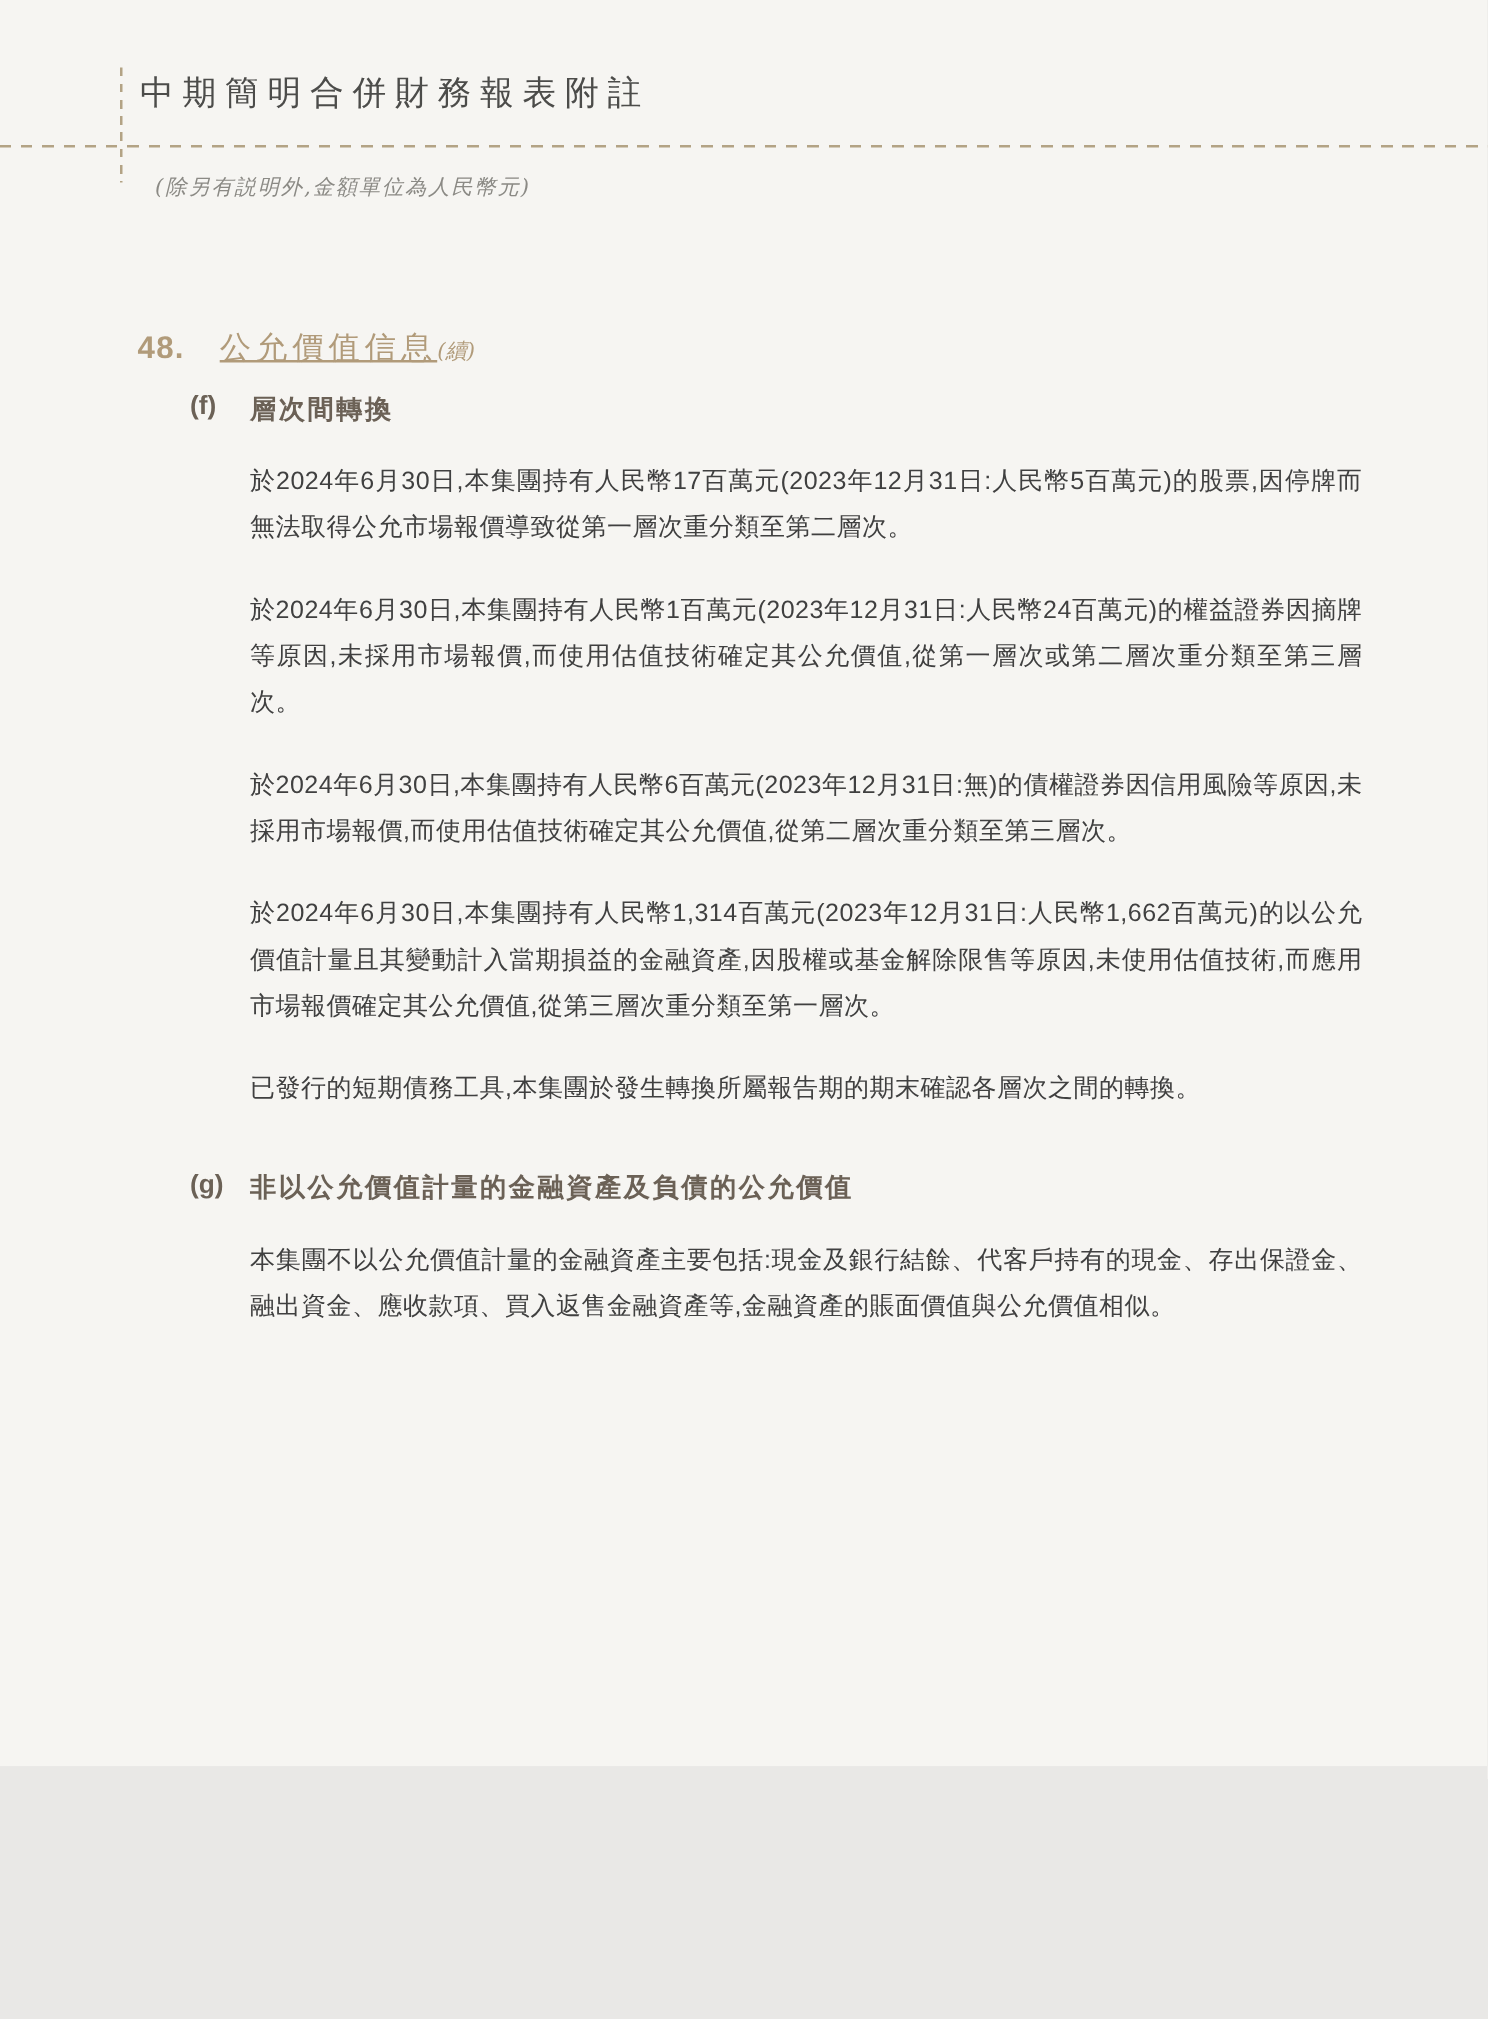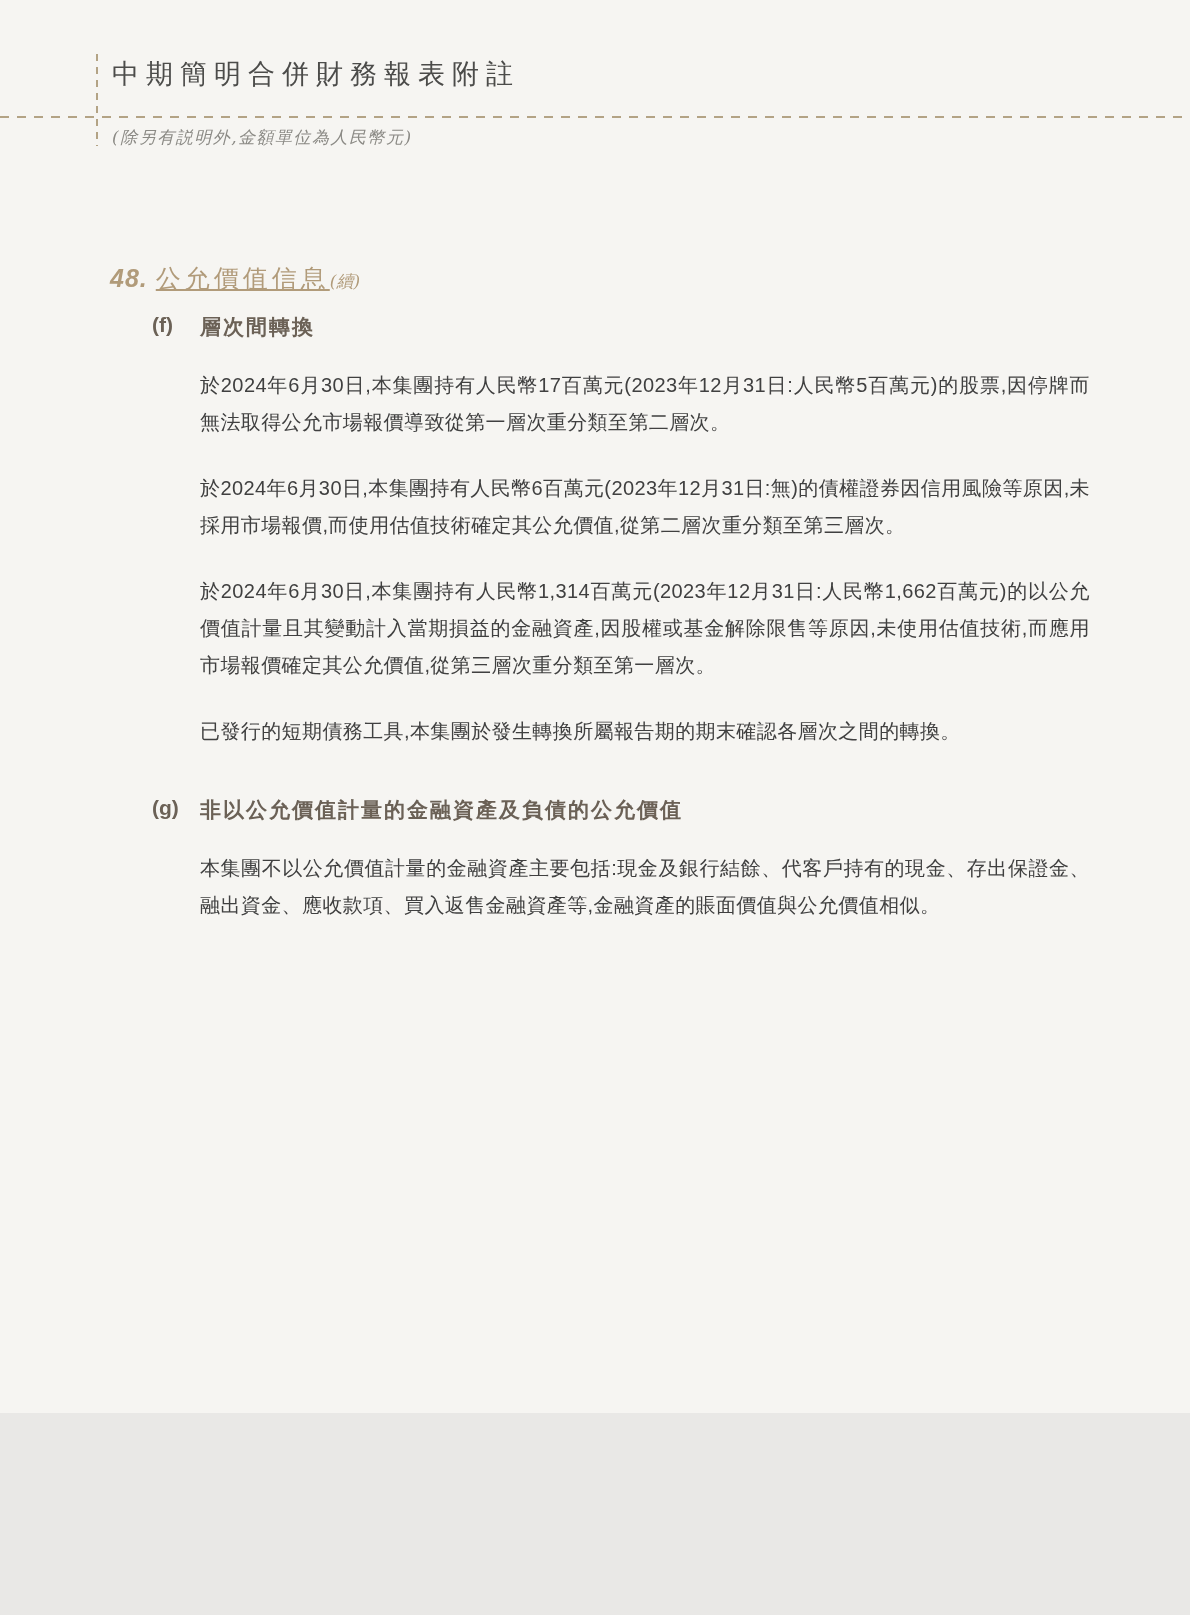--- a/index.html
+++ b/index.html
@@ -47,21 +47,21 @@
     left: 0;
     top: 116px;
     width: 1190px;
     height: 2px;
     background: repeating-linear-gradient(90deg, #b3a385 0 9px, transparent 9px 17px);
   }
   .doc-subtitle {
     position: absolute;
     left: 112px;
     top: 126px;
-    margin: 0;
+    margin: 12px;
     font-family: "DejaVu Serif", "Liberation Serif", serif;
     font-style: italic;
     font-size: 17px;
     letter-spacing: 1.5px;
     color: #8b8a85;
   }
 
   
   .doc-main {
     position: absolute;
@@ -70,23 +70,22 @@
     width: 980px;
   }
   .section-heading {
     margin: 0 0 18px 0;
     color: #b19b7a;
     font-size: 25px;
     line-height: 1.3;
   }
   .section-heading .sec-num {
     font-weight: bold;
-    margin-right: 8px;
+    margin-right: 28px;
     letter-spacing: 1px;
-    font-style: italic;
   }
   .section-heading .sec-title {
     font-weight: 500;
     letter-spacing: 4px;
     text-decoration: underline;
   }
   .section-heading .sec-cont {
     font-family: "DejaVu Serif", "Liberation Serif", serif;
     font-style: italic;
     font-size: 17px;
@@ -150,20 +149,21 @@
     <div class="section-heading">
       <span class="sec-num">48.</span><span class="sec-title">公允價值信息</span><span class="sec-cont">(續)</span>
     </div>
 
     <section class="subsection subsection-f">
       <h2 class="sub-heading">
         <span class="sub-label">(f)</span>
         <span class="sub-title">層次間轉換</span>
       </h2>
       <p class="body-par">於2024年6月30日,本集團持有人民幣17百萬元(2023年12月31日:人民幣5百萬元)的股票,因停牌而無法取得公允市場報價導致從第一層次重分類至第二層次。</p>
+      <p class="body-par">於2024年6月30日,本集團持有人民幣1百萬元(2023年12月31日:人民幣24百萬元)的權益證券因摘牌等原因,未採用市場報價,而使用估值技術確定其公允價值,從第一層次或第二層次重分類至第三層次。</p>
       <p class="body-par">於2024年6月30日,本集團持有人民幣6百萬元(2023年12月31日:無)的債權證券因信用風險等原因,未採用市場報價,而使用估值技術確定其公允價值,從第二層次重分類至第三層次。</p>
       <p class="body-par">於2024年6月30日,本集團持有人民幣1,314百萬元(2023年12月31日:人民幣1,662百萬元)的以公允價值計量且其變動計入當期損益的金融資產,因股權或基金解除限售等原因,未使用估值技術,而應用市場報價確定其公允價值,從第三層次重分類至第一層次。</p>
       <p class="body-par">已發行的短期債務工具,本集團於發生轉換所屬報告期的期末確認各層次之間的轉換。</p>
     </section>
 
     <section class="subsection subsection-g">
       <h2 class="sub-heading">
         <span class="sub-label">(g)</span>
         <span class="sub-title">非以公允價值計量的金融資產及負債的公允價值</span>
       </h2>

